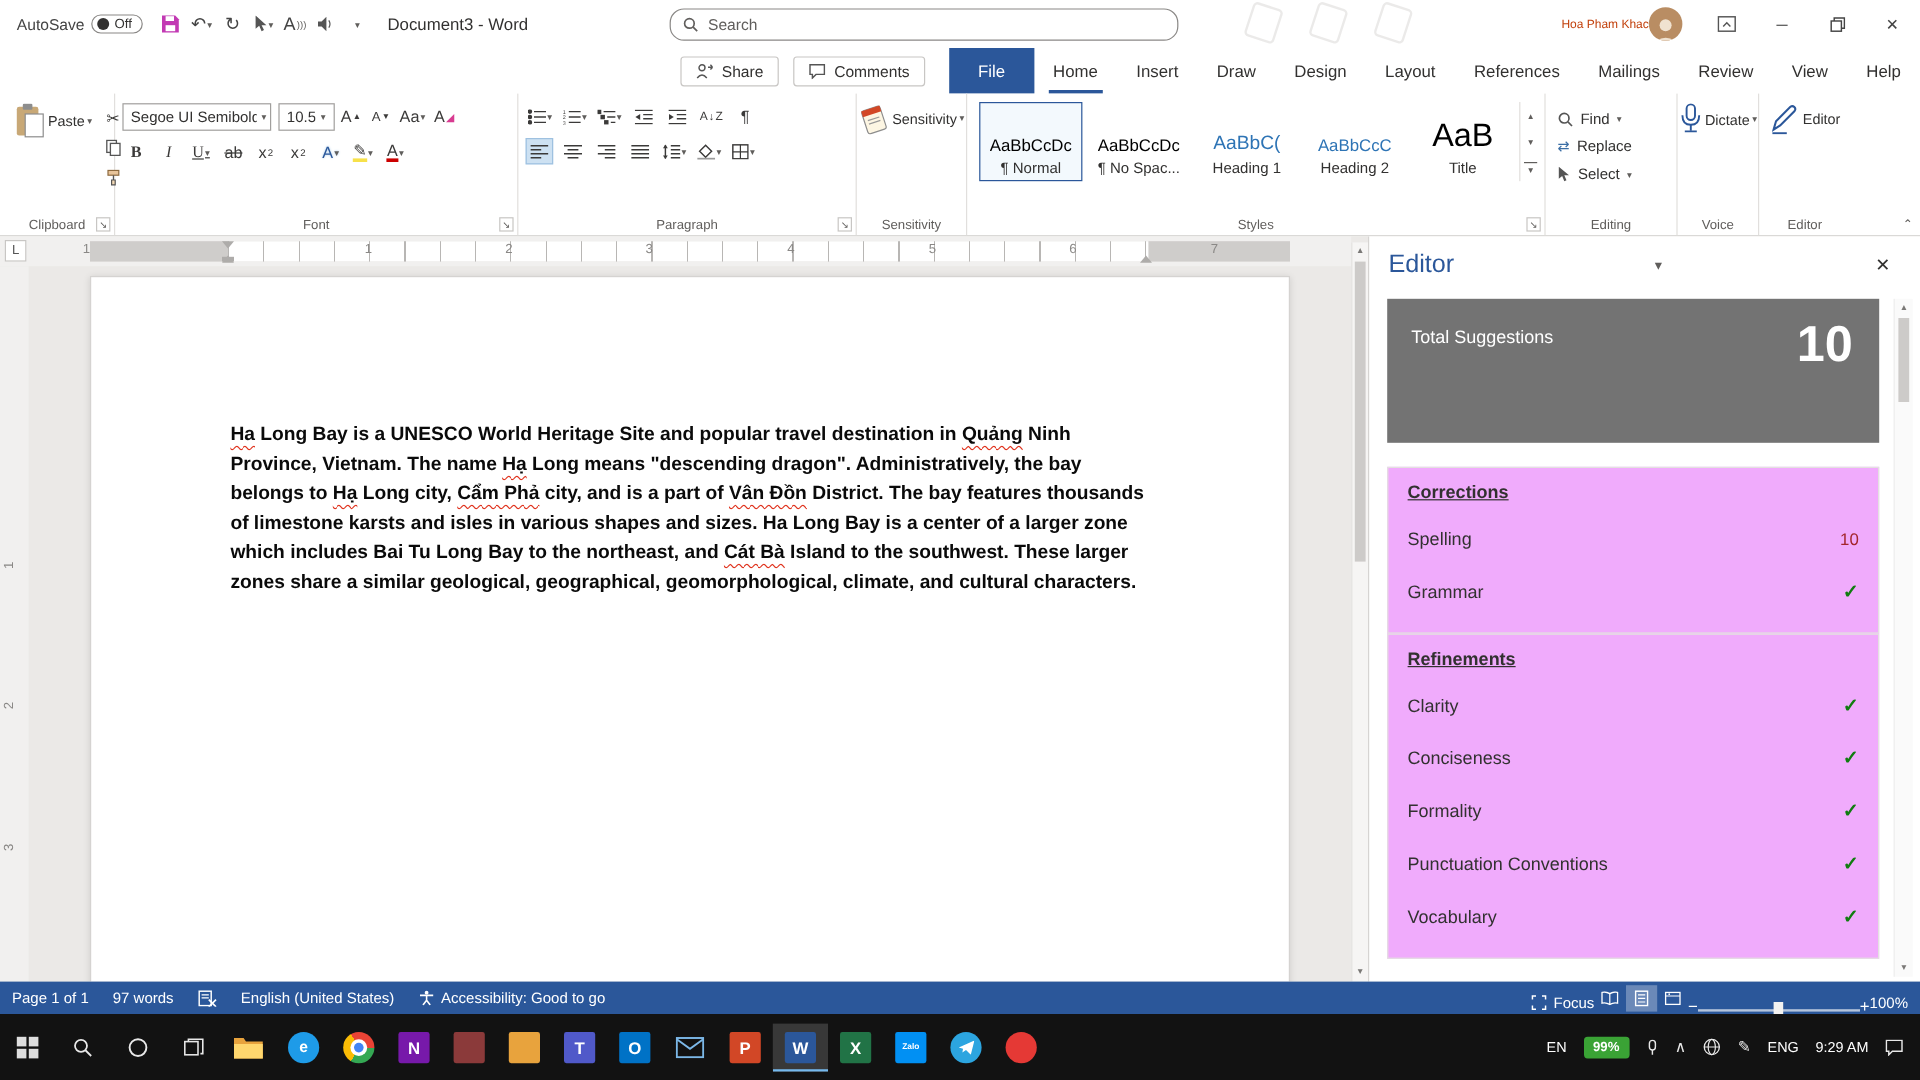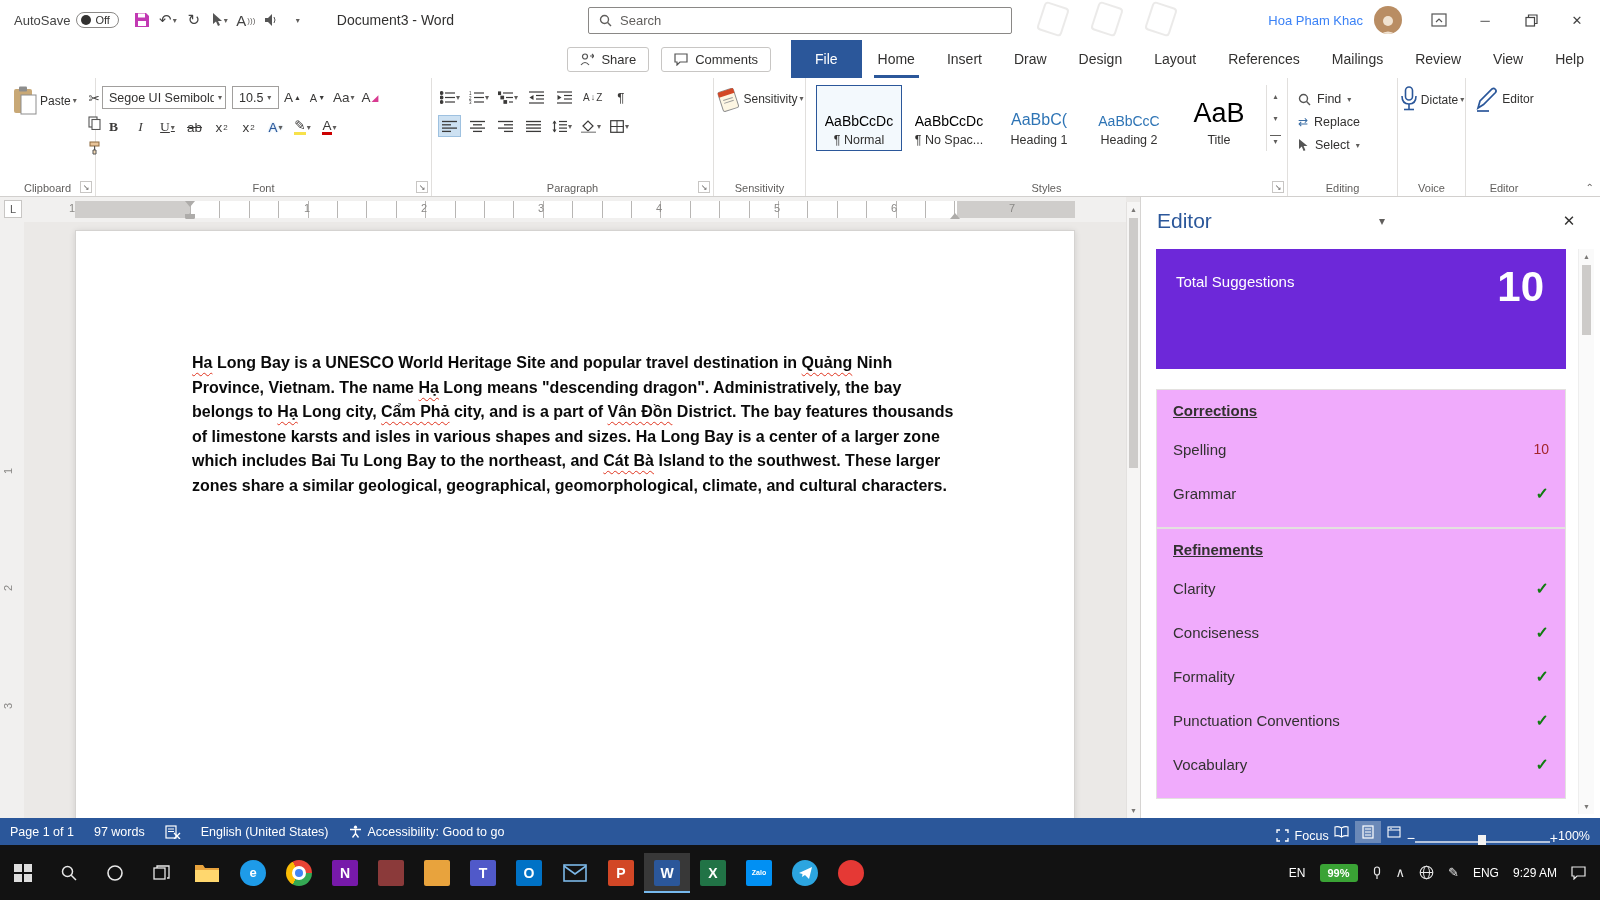--- a/index.html
+++ b/index.html
@@ -8,26 +8,26 @@
 svg{display:block}
 
 
 #titlebar{position:absolute;top:0;left:0;right:0;height:40px;background:#fff;display:flex;align-items:center;padding-left:14px;font-size:13px}
 .autosave{display:flex;align-items:center;gap:6px;color:#444}
 .as-pill{display:flex;align-items:center;gap:4px;border:1px solid #8a8886;border-radius:10px;padding:1px 8px 1px 4px;font-size:11px;color:#323130}
 .as-dot{width:10px;height:10px;border-radius:50%;background:#323130}
 .qat{display:flex;align-items:center;margin-left:10px}
 .qat-icon{min-width:26px;height:28px;display:flex;align-items:center;justify-content:center;color:#444;font-size:15px;gap:1px}
 .qat-icon .mini{font-size:8px;color:#605e5c}
-.doc-title{margin-left:26px;font-size:14px;color:#323130;white-space:nowrap}
-.search-box{position:absolute;left:588px;top:7px;width:424px;height:27px;border:1px solid #8a8886;border-radius:2px;background:#fff;display:flex;align-items:center;gap:8px;padding-left:10px;color:#605e5c}
+.doc-title{margin-left:12px;font-size:14px;color:#323130;white-space:nowrap}
+.search-box{position:absolute;left:558px;top:7px;width:424px;height:27px;border:1px solid #8a8886;border-radius:12px;background:#fff;display:flex;align-items:center;gap:8px;padding-left:10px;color:#605e5c}
 .tb-deco{position:absolute;top:4px;left:1040px;display:flex;gap:28px;opacity:.5}
 .tb-deco i{display:block;width:26px;height:30px;border:2px solid #d8d6d4;border-radius:4px;transform:rotate(18deg)}
 .tb-right{position:absolute;right:0;top:0;height:40px;display:flex;align-items:center}
-.user-name{font-size:13px;color:#3b82f6;margin-right:11px}
+.user-name{font-size:10px;color:#c2410c;margin-right:0}
 .avatar{width:28px;height:28px;border-radius:50%;background:#b98d63;display:flex;align-items:flex-end;justify-content:center;overflow:hidden;margin-right:14px}
 .winctl{width:46px;height:40px;display:flex;align-items:center;justify-content:center;color:#444;font-size:13px}
 
 
 #tabs{position:absolute;top:40px;left:0;right:0;height:38px;display:flex;align-items:stretch;background:#fff}
 .tab{padding:0 16px;display:flex;align-items:center;font-size:14px;color:#323130;position:relative}
 .tab.file{background:#2b579a;color:#fff;padding:0 24px}
 .tab.active::after{content:"";position:absolute;left:12px;right:12px;bottom:0;height:3px;background:#2b579a}
 #tabs-right{margin-left:auto;display:flex;align-items:center;gap:12px;padding-right:20px}
 .pill-btn{display:flex;align-items:center;gap:7px;border:1px solid #c8c6c4;border-radius:3px;padding:4px 12px;font-size:13px;color:#323130}
@@ -94,21 +94,21 @@
 #vscroll-thumb{position:absolute;left:2px;right:2px;top:16px;height:250px;background:#cdcbc9}
 #vscroll .down{position:absolute;bottom:0;left:0;right:0}
 
 
 #editor-panel{position:absolute;left:1140px;top:0;right:0;bottom:0;background:#fff;border-left:1px solid #d6d4d2}
 #ep-header{display:flex;align-items:center;padding:12px 14px 6px 16px}
 #ep-title{font-size:21px;color:#2b579a}
 #ep-header .hico{margin-left:auto;color:#605e5c;font-size:12px;width:30px;text-align:center}
 #ep-header .close{font-size:15px;color:#323130;width:34px}
 #ep-body{position:absolute;top:52px;left:15px;right:34px;bottom:0}
-#ep-banner{height:120px;background:#6d28d9;color:#fff;position:relative;padding:24px 20px}
+#ep-banner{height:120px;background:#737373;color:#fff;position:relative;padding:24px 20px}
 #ep-banner-label{font-size:15px}
 #ep-banner-count{position:absolute;right:22px;top:14px;font-size:42px;font-weight:bold}
 #ep-sections{margin-top:20px}
 .ep-card{border:1px solid #e3e1df;background:#f0abfc;padding:12px 16px 12px;}
 .ep-heading{font-size:15px;font-weight:bold;color:#323130;text-decoration:underline;margin-bottom:8px}
 .ep-row{display:flex;align-items:center;height:44px;font-size:15px;color:#323130}
 .ep-row .val{margin-left:auto;font-size:14px;color:#a4262c}
 .ep-row .check{margin-left:auto;color:#107c10;font-weight:bold;font-size:16px}
 #ep-scroll{position:absolute;right:6px;top:52px;bottom:4px;width:16px;background:#fafafa;border-left:1px solid #eee}
 #ep-thumb{position:absolute;left:3px;right:3px;top:16px;height:70px;background:#cdcbc9}

